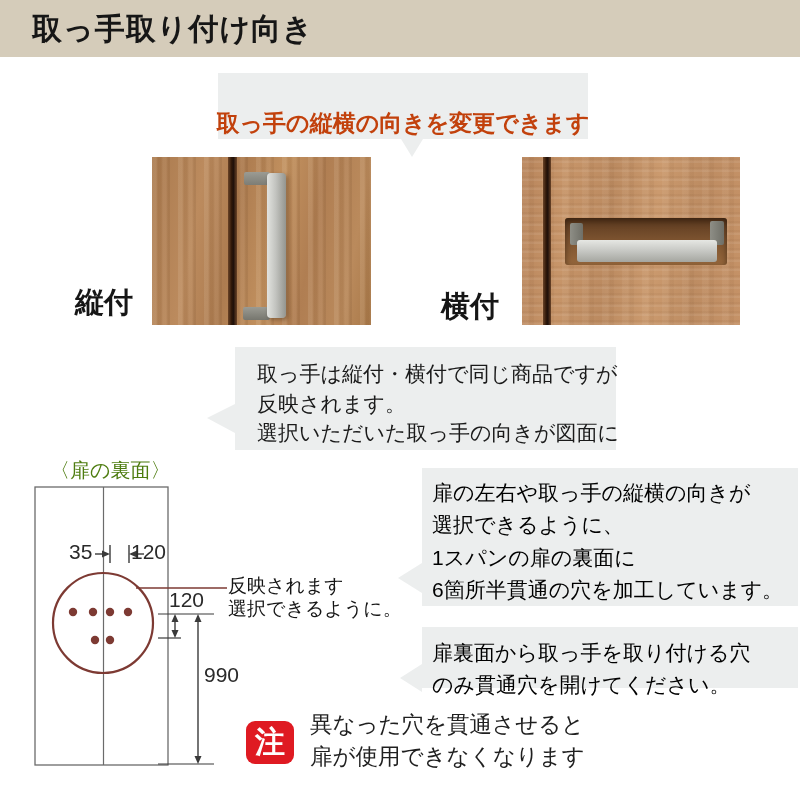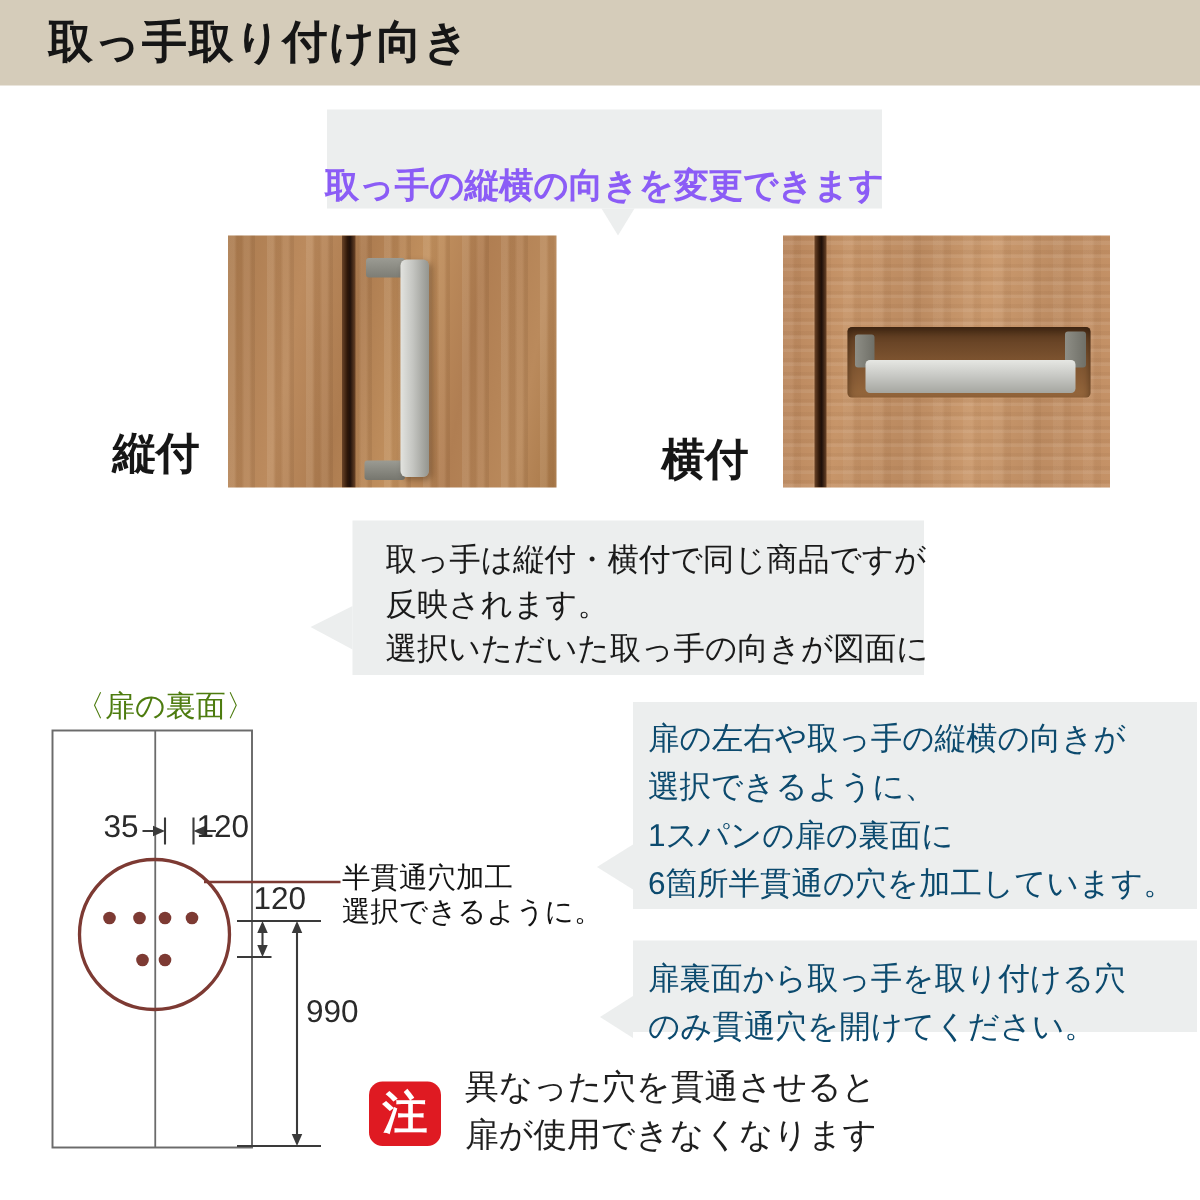--- a/index.html
+++ b/index.html
@@ -11,21 +11,21 @@
   .header{position:absolute;left:0;top:0;width:800px;height:57px;background:#d5ccba;}
   .header .title{
     position:absolute;left:32px;top:0;height:67px;line-height:57px;
     font-size:30px;font-weight:bold;color:#161616;letter-spacing:1px;white-space:nowrap;
   }
   
   .intro-box{
     position:absolute;left:218px;top:73px;width:370px;height:66px;background:#eceeee;
     display:flex;align-items:center;justify-content:center;
   }
-  .intro-box .txt{font-size:23px;font-weight:bold;white-space:nowrap;color:#8b5cf6;margin-top:35px;}
+  .intro-box .txt{font-size:23px;font-weight:bold;white-space:nowrap;color:#c2410c;margin-top:35px;}
   .intro-tail{
     position:absolute;left:401px;top:139px;width:0;height:0;
     border-left:11px solid transparent;border-right:11px solid transparent;
     border-top:18px solid #eceeee;
   }
   
   .door{position:absolute;overflow:hidden;}
   .door-left{
     left:152px;top:157px;width:219px;height:168px;
     background:
@@ -85,21 +85,21 @@
   .diagram-svg{position:absolute;left:25px;top:478px;}
   .dim{position:absolute;font-size:21px;color:#2a2a2a;white-space:nowrap;}
   .dim-35{left:69px;top:540px;}
   .dim-120h{left:131px;top:540px;}
   .dim-120v{left:169px;top:588px;}
   .dim-990{left:204px;top:663px;}
   .leader-label{position:absolute;left:228px;top:574px;}
   .leader-label .line{display:block;font-size:19px;line-height:23px;color:#141414;white-space:nowrap;}
   
   .info-box{position:absolute;left:422px;width:376px;background:#eceeee;box-sizing:border-box;padding-left:10px;}
-  .info-box .line{display:block;font-size:21px;line-height:32.3px;white-space:nowrap;color:#0c4a6e;}
+  .info-box .line{display:block;font-size:21px;line-height:32.3px;white-space:nowrap;color:#000000;}
   .info-box-1{top:468px;height:138px;padding-top:9px;}
   .info-box-2{top:627px;height:61px;padding-top:10px;}
   .info-tail{position:absolute;width:0;height:0;
     border-top:15px solid transparent;border-bottom:15px solid transparent;
     border-right:24px solid #eceeee;}
   .info-tail-1{left:398px;top:563px;}
   .info-tail-2{left:400px;top:664px;border-top-width:14px;border-bottom-width:14px;border-right-width:22px;}
   
   .caution-badge{
     position:absolute;left:246px;top:721px;width:48px;height:43px;border-radius:9px;
@@ -184,21 +184,21 @@
     <polygon points="173,136 169.5,144 176.5,144" fill="#3a3a3a"></polygon>
     <polygon points="173,286 169.5,278 176.5,278" fill="#3a3a3a"></polygon>
   </svg>
 
   <div class="dim dim-35">35</div>
   <div class="dim dim-120h">120</div>
   <div class="dim dim-120v">120</div>
   <div class="dim dim-990">990</div>
 
   <div class="leader-label">
-    <span class="line">半貫通穴加工</span>
+    <span class="line">反映されます</span>
     <span class="line">選択できるように。</span>
   </div>
 
   <div class="info-box info-box-1">
     <span class="line">扉の左右や取っ手の縦横の向きが</span>
     <span class="line">選択できるように、</span>
     <span class="line">1スパンの扉の裏面に</span>
     <span class="line">6箇所半貫通の穴を加工しています。</span>
   </div>
   <div class="info-tail info-tail-1"></div>

